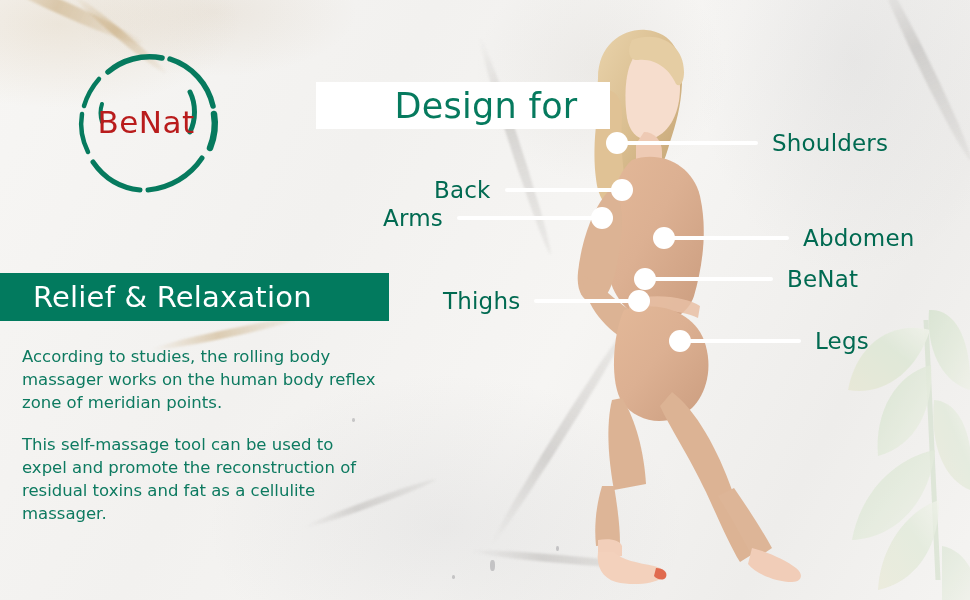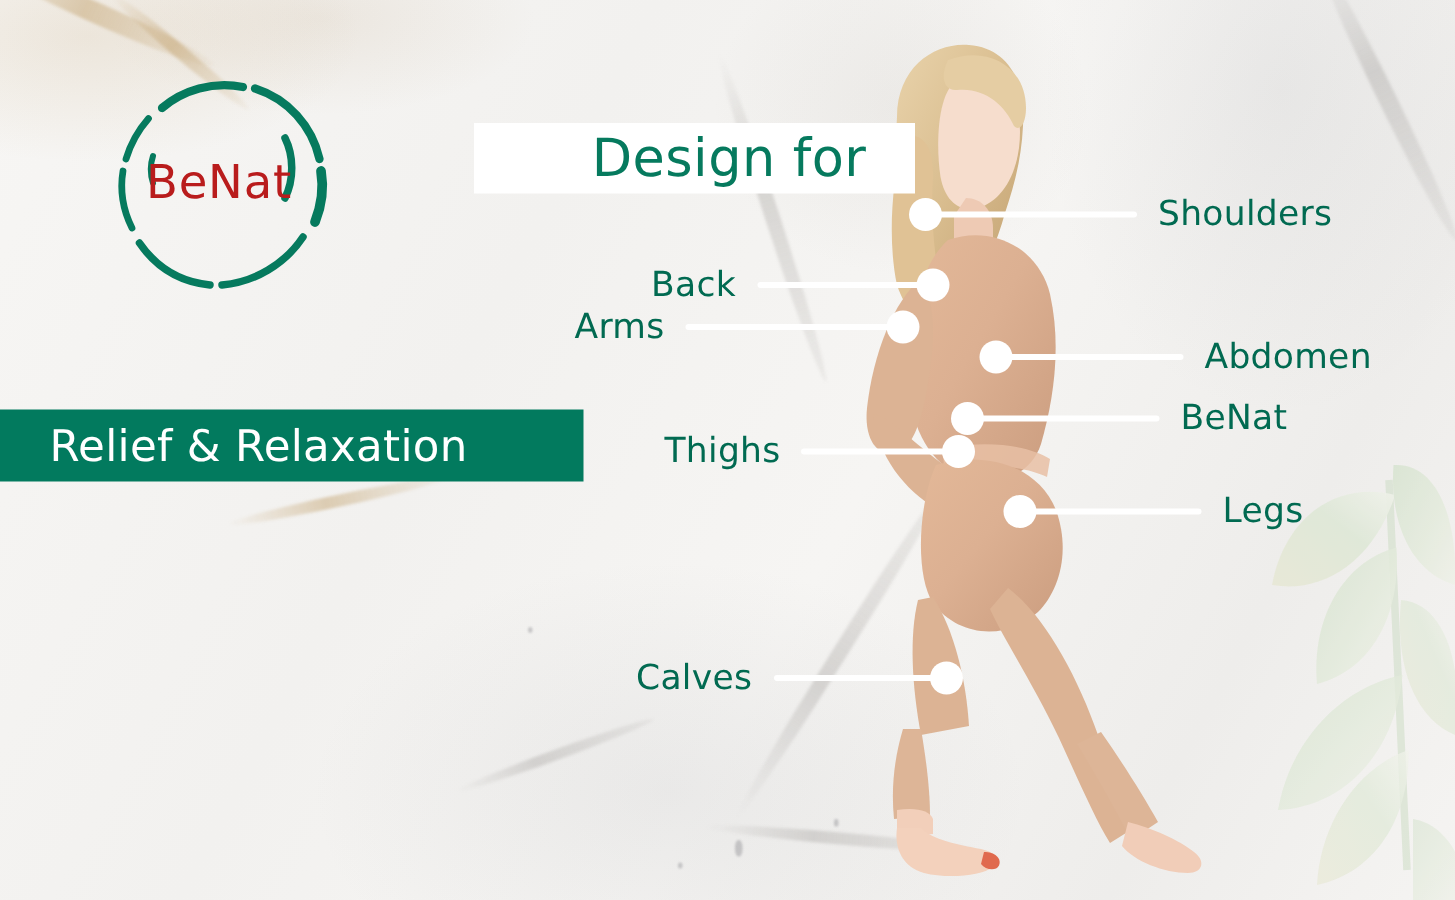--- a/index.html
+++ b/index.html
@@ -300,44 +300,43 @@
   </div>
 
   <div class="design-banner">
     <span>Design for</span>
   </div>
 
   <div class="relief-banner">
     <span>Relief &amp; Relaxation</span>
   </div>
 
+  <div class="body-copy">
+    <p>According to studies, the rolling body massager works on the human body reflex zone of meridian points.</p>
+    <p>This self-massage tool can be used to expel and promote the reconstruction of residual toxins and fat as a cellulite massager.</p>
+  </div>
 
   <div class="callout left" id="co-back" style="left:434px; top:177px;">
     <span class="txt">Back</span>
     <span class="line" style="width:112px;"></span>
     <span class="dot"></span>
   </div>
 
   <div class="callout left" id="co-thighs" style="left:443px; top:288px;">
     <span class="txt">Thighs</span>
     <span class="line" style="width:100px;"></span>
     <span class="dot"></span>
   </div>
 
   <div class="callout left" id="co-arms" style="left:383px; top:205px;">
     <span class="txt">Arms</span>
     <span class="line" style="width:140px;"></span>
     <span class="dot"></span>
   </div>
 
-  <div class="callout left" id="co-calves" style="left:424px; top:439px;">
-    <span class="txt">Calves</span>
-    <span class="line" style="width:110px;"></span>
-    <span class="dot"></span>
-  </div>
 
   <div class="callout right" id="co-shoulders" style="left:606px; top:130px;">
     <span class="dot"></span>
     <span class="line" style="width:136px;"></span>
     <span class="txt">Shoulders</span>
   </div>
 
   <div class="callout right" id="co-abdomen" style="left:653px; top:225px;">
     <span class="dot"></span>
     <span class="line" style="width:120px;"></span>

